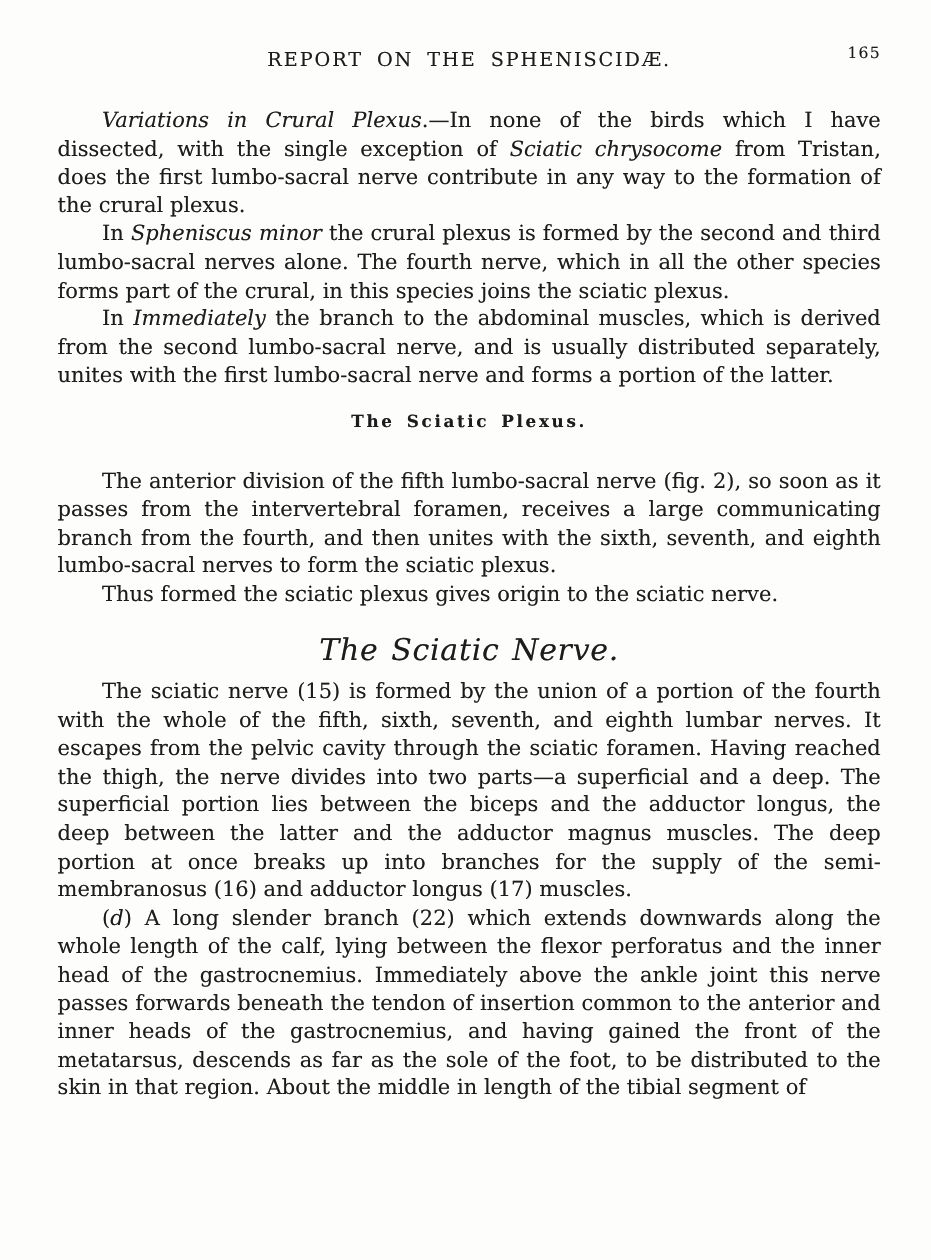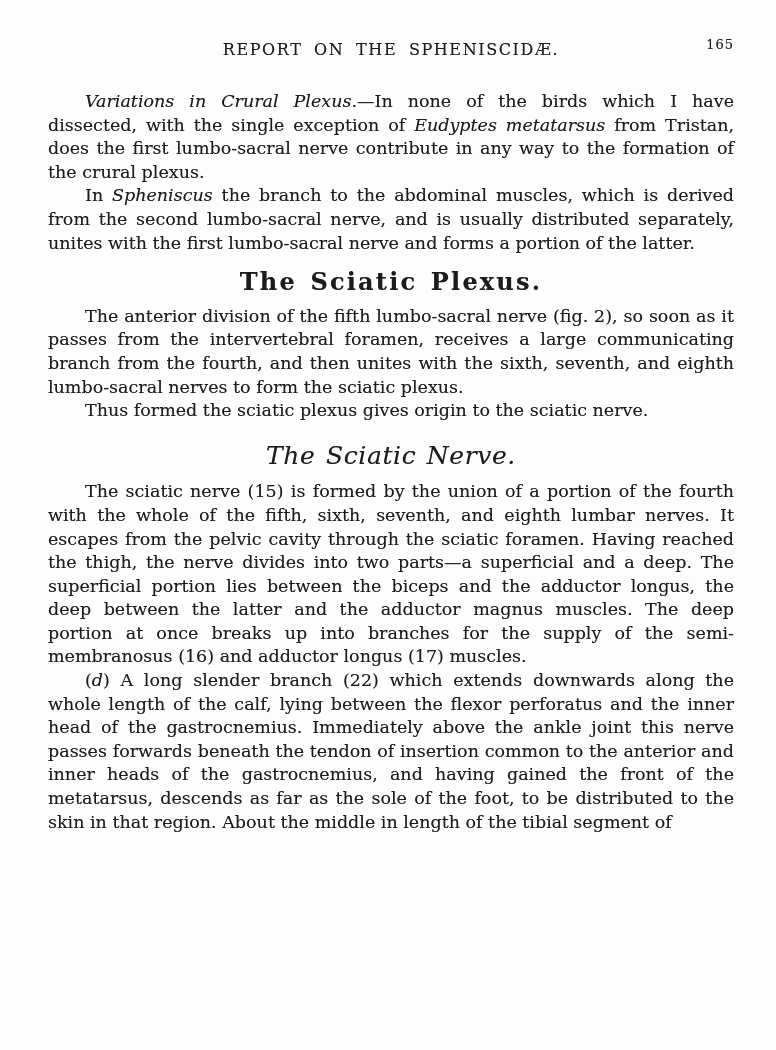--- a/index.html
+++ b/index.html
@@ -46,22 +46,22 @@
   }
   .body-para {
     margin: 0;
     text-indent: 37px;
     hyphens: none;
   }
   .body-para i { font-style: italic; }
   .section-heading {
     text-align: center;
     text-indent: 0;
-    margin: 15px 0 11px 0;
-    font-size: 24px;
+    margin: 15px 0 26px 0;
+    font-size: 14px;
     font-weight: bold;
     font-style: normal;
     letter-spacing: 2.2px;
     word-spacing: 3px;
   }
   .section-heading.italic {
     font-weight: normal;
     font-style: italic;
     font-size: 25px;
     letter-spacing: 0.6px;
@@ -74,24 +74,25 @@
 
 <div class="page">
 
   <div class="running-head">
     <span class="running-title">REPORT ON THE SPHENISCIDÆ.</span>
     <span class="page-number">165</span>
   </div>
 
   <div class="page-body">
 
-    <p class="body-para"><i>Variations in Crural Plexus</i>.—In none of the birds which I have dissected, with the single exception of <i>Eudyptes metatarsus</i> from Tristan, does the first lumbo-sacral nerve contribute in any way to the formation of the crural plexus.</p>
+    <p class="body-para"><i>Variations in Crural Plexus</i>.—In none of the birds which I have dissected, with the single exception of <i>Sciatic chrysocome</i> from Tristan, does the first lumbo-sacral nerve contribute in any way to the formation of the crural plexus.</p>
 
+    <p class="body-para">In <i>Spheniscus minor</i> the crural plexus is formed by the second and third lumbo-sacral nerves alone. The fourth nerve, which in all the other species forms part of the crural, in this species joins the sciatic plexus.</p>
 
-    <p class="body-para">In <i>Spheniscus</i> the branch to the abdominal muscles, which is derived from the second lumbo-sacral nerve, and is usually distributed separately, unites with the first lumbo-sacral nerve and forms a portion of the latter.</p>
+    <p class="body-para">In <i>Immediately</i> the branch to the abdominal muscles, which is derived from the second lumbo-sacral nerve, and is usually distributed separately, unites with the first lumbo-sacral nerve and forms a portion of the latter.</p>
 
     <h2 class="section-heading">The Sciatic Plexus.</h2>
 
     <p class="body-para">The anterior division of the fifth lumbo-sacral nerve (fig. 2), so soon as it passes from the intervertebral foramen, receives a large communicating branch from the fourth, and then unites with the sixth, seventh, and eighth lumbo-sacral nerves to form the sciatic plexus.</p>
 
     <p class="body-para">Thus formed the sciatic plexus gives origin to the sciatic nerve.</p>
 
     <h2 class="section-heading italic">The Sciatic Nerve.</h2>
 
     <p class="body-para">The sciatic nerve (15) is formed by the union of a portion of the fourth with the whole of the fifth, sixth, seventh, and eighth lumbar nerves. It escapes from the pelvic cavity through the sciatic foramen. Having reached the thigh, the nerve divides into two parts—a superficial and a deep. The superficial portion lies between the biceps and the adductor longus, the deep between the latter and the adductor magnus muscles. The deep portion at once breaks up into branches for the supply of the semi-membranosus (16) and adductor longus (17) muscles.</p>

